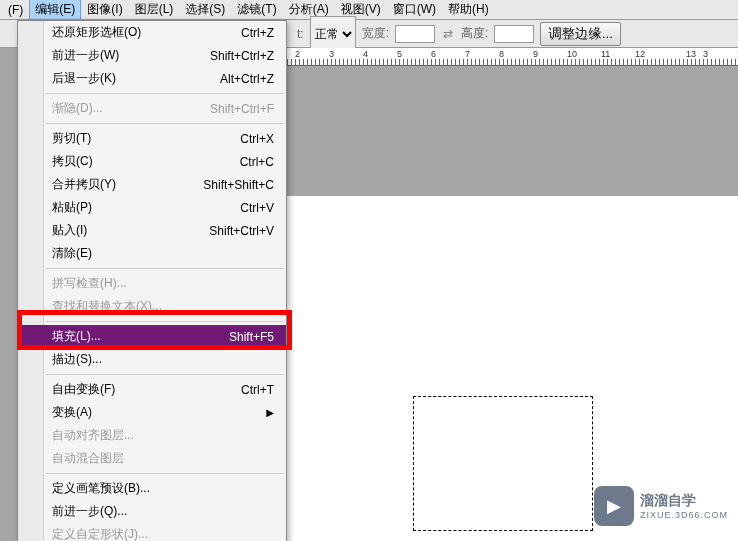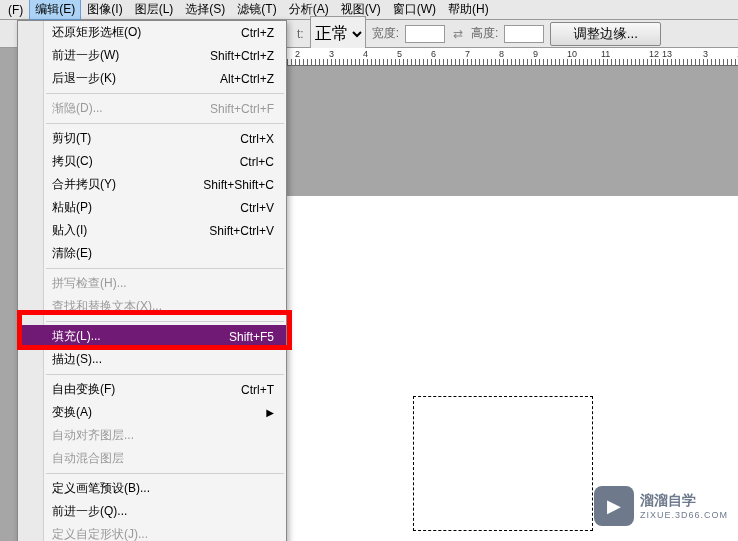--- a/index.html
+++ b/index.html
@@ -3,25 +3,25 @@
   <meta charset="utf-8">
   <style>
     * { margin: 0; padding: 0; box-sizing: border-box; font-family: "Microsoft YaHei", Arial, sans-serif; }
     body { background: #a6a6a6; width: 738px; height: 541px; overflow: hidden; position: relative; font-size: 12px; }
     
     .menubar { background: #e8e8e8; height: 20px; display: flex; align-items: center; padding-left: 2px; border-bottom: 1px solid #999; }
     .menubar-item { padding: 2px 6px; cursor: pointer; }
     .menubar-item.open { background: #add4f7; border: 1px solid #6b9dd6; padding: 1px 5px; }
     
     .toolbar { background: #e8e8e8; height: 28px; display: flex; align-items: center; padding: 0 4px; border-bottom: 1px solid #999; gap: 6px; }
-    .toolbar select { height: 36px; font-size: 17px; border: 1px solid #999; }
+    .toolbar select { height: 36px; font-size: 12px; border: 1px solid #999; }
     .toolbar-label { color: #666; }
     .toolbar input[type=text] { width: 40px; height: 18px; border: 1px solid #999; font-size: 11px; }
     .swap-icon { color: #888; padding: 0 2px; }
-    .adjust-btn { background: linear-gradient(#f8f8f8,#ddd); border: 1px solid #888; padding: 2px 22px; border-radius: 2px; cursor: pointer; }
+    .adjust-btn { background: linear-gradient(#f8f8f8,#ddd); border: 1px solid #888; padding: 2px 7px; border-radius: 2px; cursor: pointer; }
     
     .ruler-h { background: #fff; height: 18px; position: relative; border-bottom: 1px solid #666; overflow: hidden; margin-left: 287px; }
     .ruler-tick { position: absolute; font-size: 9px; color: #333; top: 1px; }
     .ruler-h::before { content:""; position:absolute; left:0; right:0; bottom:0; height:6px; background: repeating-linear-gradient(90deg, #666 0 1px, transparent 1px 4px); }
     
     .dropdown { position: absolute; left: 17px; top: 20px; width: 270px; background: #f4f4f4; border: 1px solid #888; box-shadow: 2px 2px 6px rgba(0,0,0,0.3); z-index: 100; }
     .dropdown-icon-col { position: absolute; left: 0; top: 0; bottom: 0; width: 26px; background: #eaeaea; border-right: 1px solid #d0d0d0; }
     .menu-item { display: flex; align-items: center; padding: 3px 12px 3px 34px; position: relative; cursor: default; }
     .menu-item.highlighted { background: #701a75; color: #fff; }
     .menu-item.disabled { color: #9a9a9a; }
@@ -72,22 +72,22 @@
   <span class="ruler-tick" style="left:8px">2</span>
   <span class="ruler-tick" style="left:42px">3</span>
   <span class="ruler-tick" style="left:76px">4</span>
   <span class="ruler-tick" style="left:110px">5</span>
   <span class="ruler-tick" style="left:144px">6</span>
   <span class="ruler-tick" style="left:178px">7</span>
   <span class="ruler-tick" style="left:212px">8</span>
   <span class="ruler-tick" style="left:246px">9</span>
   <span class="ruler-tick" style="left:280px">10</span>
   <span class="ruler-tick" style="left:314px">11</span>
-  <span class="ruler-tick" style="left:362px">12</span>
-  <span class="ruler-tick" style="left:375px">13</span>
+  <span class="ruler-tick" style="left:348px">12</span>
+  <span class="ruler-tick" style="left:399px">13</span>
   <span class="ruler-tick" style="left:416px">3</span>
   <span class="ruler-tick" style="left:450px">15</span>
 </div>
 
 <div class="canvas-area">
   <div class="canvas-white">
     <div class="selection-rect"></div>
     <div class="watermark">
       <div class="wm-play">▶</div>
       <div>

